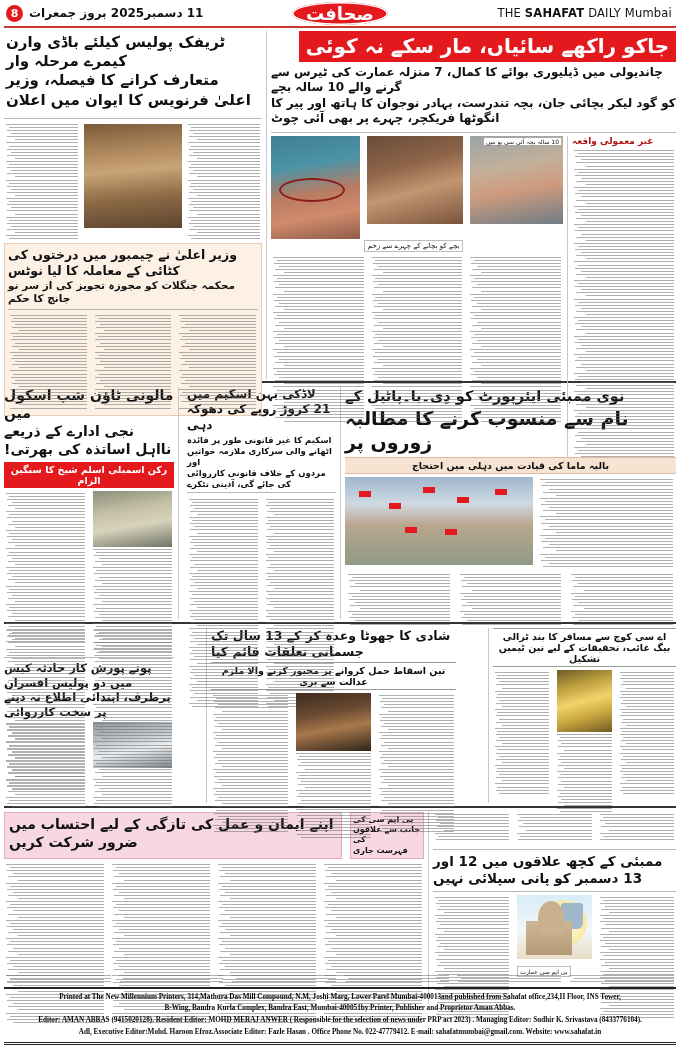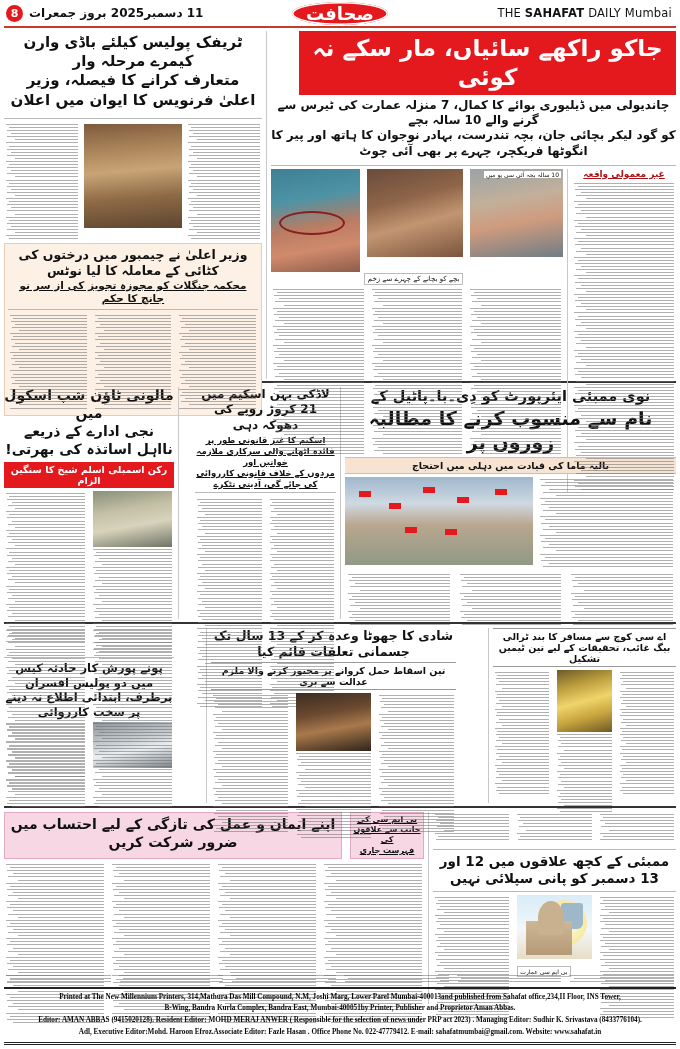--- a/index.html
+++ b/index.html
@@ -27,26 +27,26 @@
                color:#fff;font-size:18px;font-weight:bold;direction:rtl;
                box-shadow:0 0 0 1.5px #fff inset;}
   .mast-right { margin-left:auto; font-size:11.5px; letter-spacing:.2px; padding-right:4px;}
   .mast-right b { font-weight:bold; }
 
   
   .cols { display:flex; gap:4px; }
   .vrule { border-left:1px solid #c8c8c8; }
   .hr-thin { border-top:1px solid #b9b9b9; margin:3px 0; }
   .hr-dark { border-top:2px solid #333; margin:3px 0; }
-  .hl { direction:rtl; text-align:center; font-weight:bold; line-height:1.28;
+  .hl { direction:rtl; text-align:left; font-weight:bold; line-height:1.28;
         letter-spacing:0; color:#111; }
   .hl-xl { font-size:19px; }
   .hl-lg { font-size:15px; }
   .hl-md { font-size:12.5px; }
-  .hl-sm { font-size:10.5px;text-decoration:underline; }
+  .hl-sm { font-size:10.5px; }
 
   .redbar { background:#e3191e; color:#fff; text-align:center; font-weight:bold;
             font-size:9.5px; direction:rtl; padding:2px 3px; }
   .redbanner { background:#e3191e; color:#fff; text-align:center; font-weight:bold;
                direction:rtl; padding:3px 4px; line-height:1.25; }
   .peachbar { background:#f7e3d2; text-align:center; font-weight:bold;
               font-size:9.5px; direction:rtl; padding:2px 3px; border-top:1px solid #dcb9a0;
               border-bottom:1px solid #dcb9a0;}
 
   
@@ -311,21 +311,21 @@
               <i></i>
               <i></i>
               <i></i>
               <i></i>
           </div>
         </div>
       </div>
     </div>
 
     <div class="vrule" style="width:410px;padding-left:4px;display:flex;flex-direction:column;">
-      <div class="redbanner hl-xl" style="font-size:23px;margin-left:28px;">جاکو راکھے سائیاں، مار سکے نہ کوئی</div>
+      <div class="redbanner hl-xl" style="font-size:20px;margin-left:28px;">جاکو راکھے سائیاں، مار سکے نہ کوئی</div>
       <div class="hl hl-md mt3" style="font-size:12px;">چاندیولی میں ڈیلیوری بوائے کا کمال، 7 منزلہ عمارت کی ٹیرس سے گرنے والے 10 سالہ بچے</div>
       <div class="hl hl-md mb3" style="font-size:12px;">کو گود لیکر بچائی جان، بچہ تندرست، بہادر نوجوان کا ہاتھ اور پیر کا انگوٹھا فریکچر، چہرے پر بھی آئی چوٹ</div>
       <div class="hr-thin"></div>
 
       <div class="cols" style="flex:1;">
 
         <div style="width:292px;display:flex;flex-direction:column;">
           <div class="cols" style="height:103px;">
             <div class="photo ph-man1" style="width:92px;height:103px;position:relative;">
               <div style="position:absolute;left:8px;top:42px;width:66px;height:24px;border:2px solid #8b1d1d;border-radius:50%;"></div>
@@ -749,21 +749,21 @@
             <i></i>
             <i></i>
             <i></i>
         </div>
         <div class="colblock" style="padding:0 2px;">
           <div class="photo ph-car" style="width:100%;height:46px;"></div>
         </div>
       </div>
     </div>
 
-    <div class="vrule" style="width:158px;padding-left:16px;">
+    <div class="vrule" style="width:158px;padding-left:8px;">
       <div class="hl hl-md mb2" style="font-size:12px;">لاڈکی بہن اسکیم میں 21 کروڑ روپے کی دھوکہ دہی</div>
       <div class="hl hl-sm" style="font-size:8.5px;">اسکیم کا غیر قانونی طور پر فائدہ اٹھانے والی سرکاری ملازمہ خواتین اور</div>
       <div class="hl hl-sm mb3" style="font-size:8.5px;">مردوں کے خلاف قانونی کارروائی کی جائے گی، آدیتی تٹکرے</div>
       <div class="hr-thin"></div>
       <div class="cols">
         <div class="colblock body-lines dense" style="padding:0 2px;">
           <i></i>
             <i></i>
             <i></i>
             <i></i>

